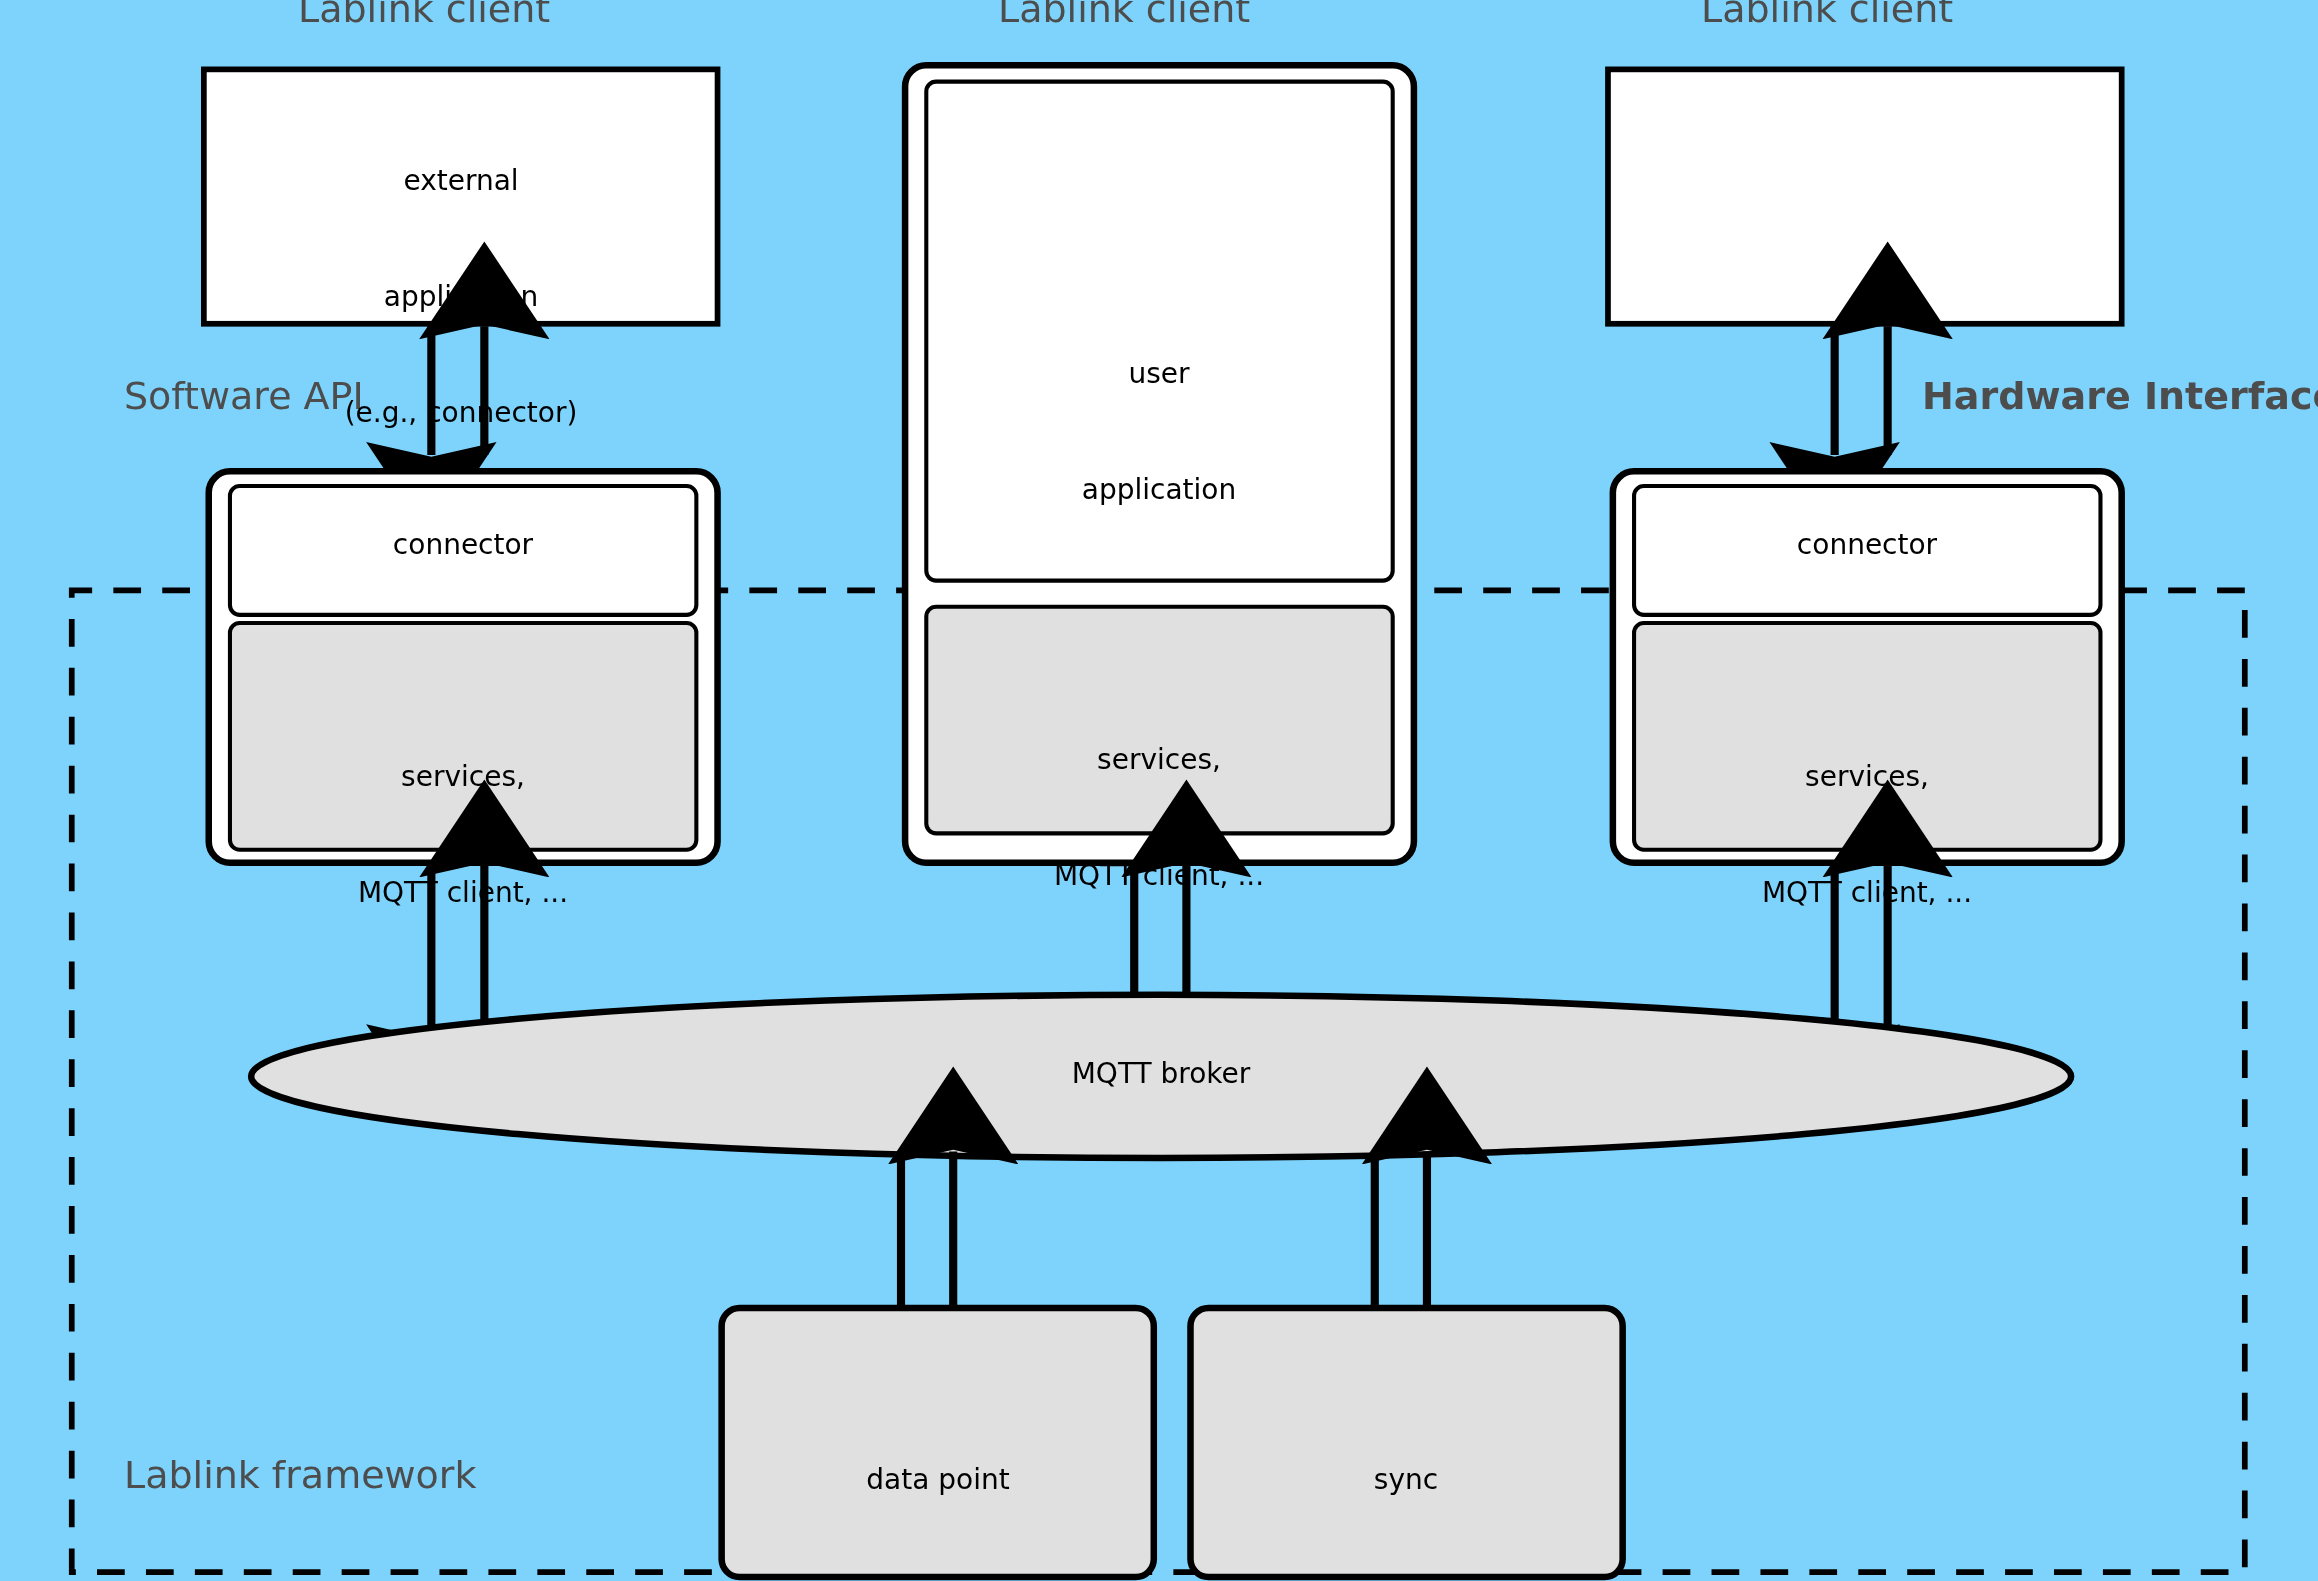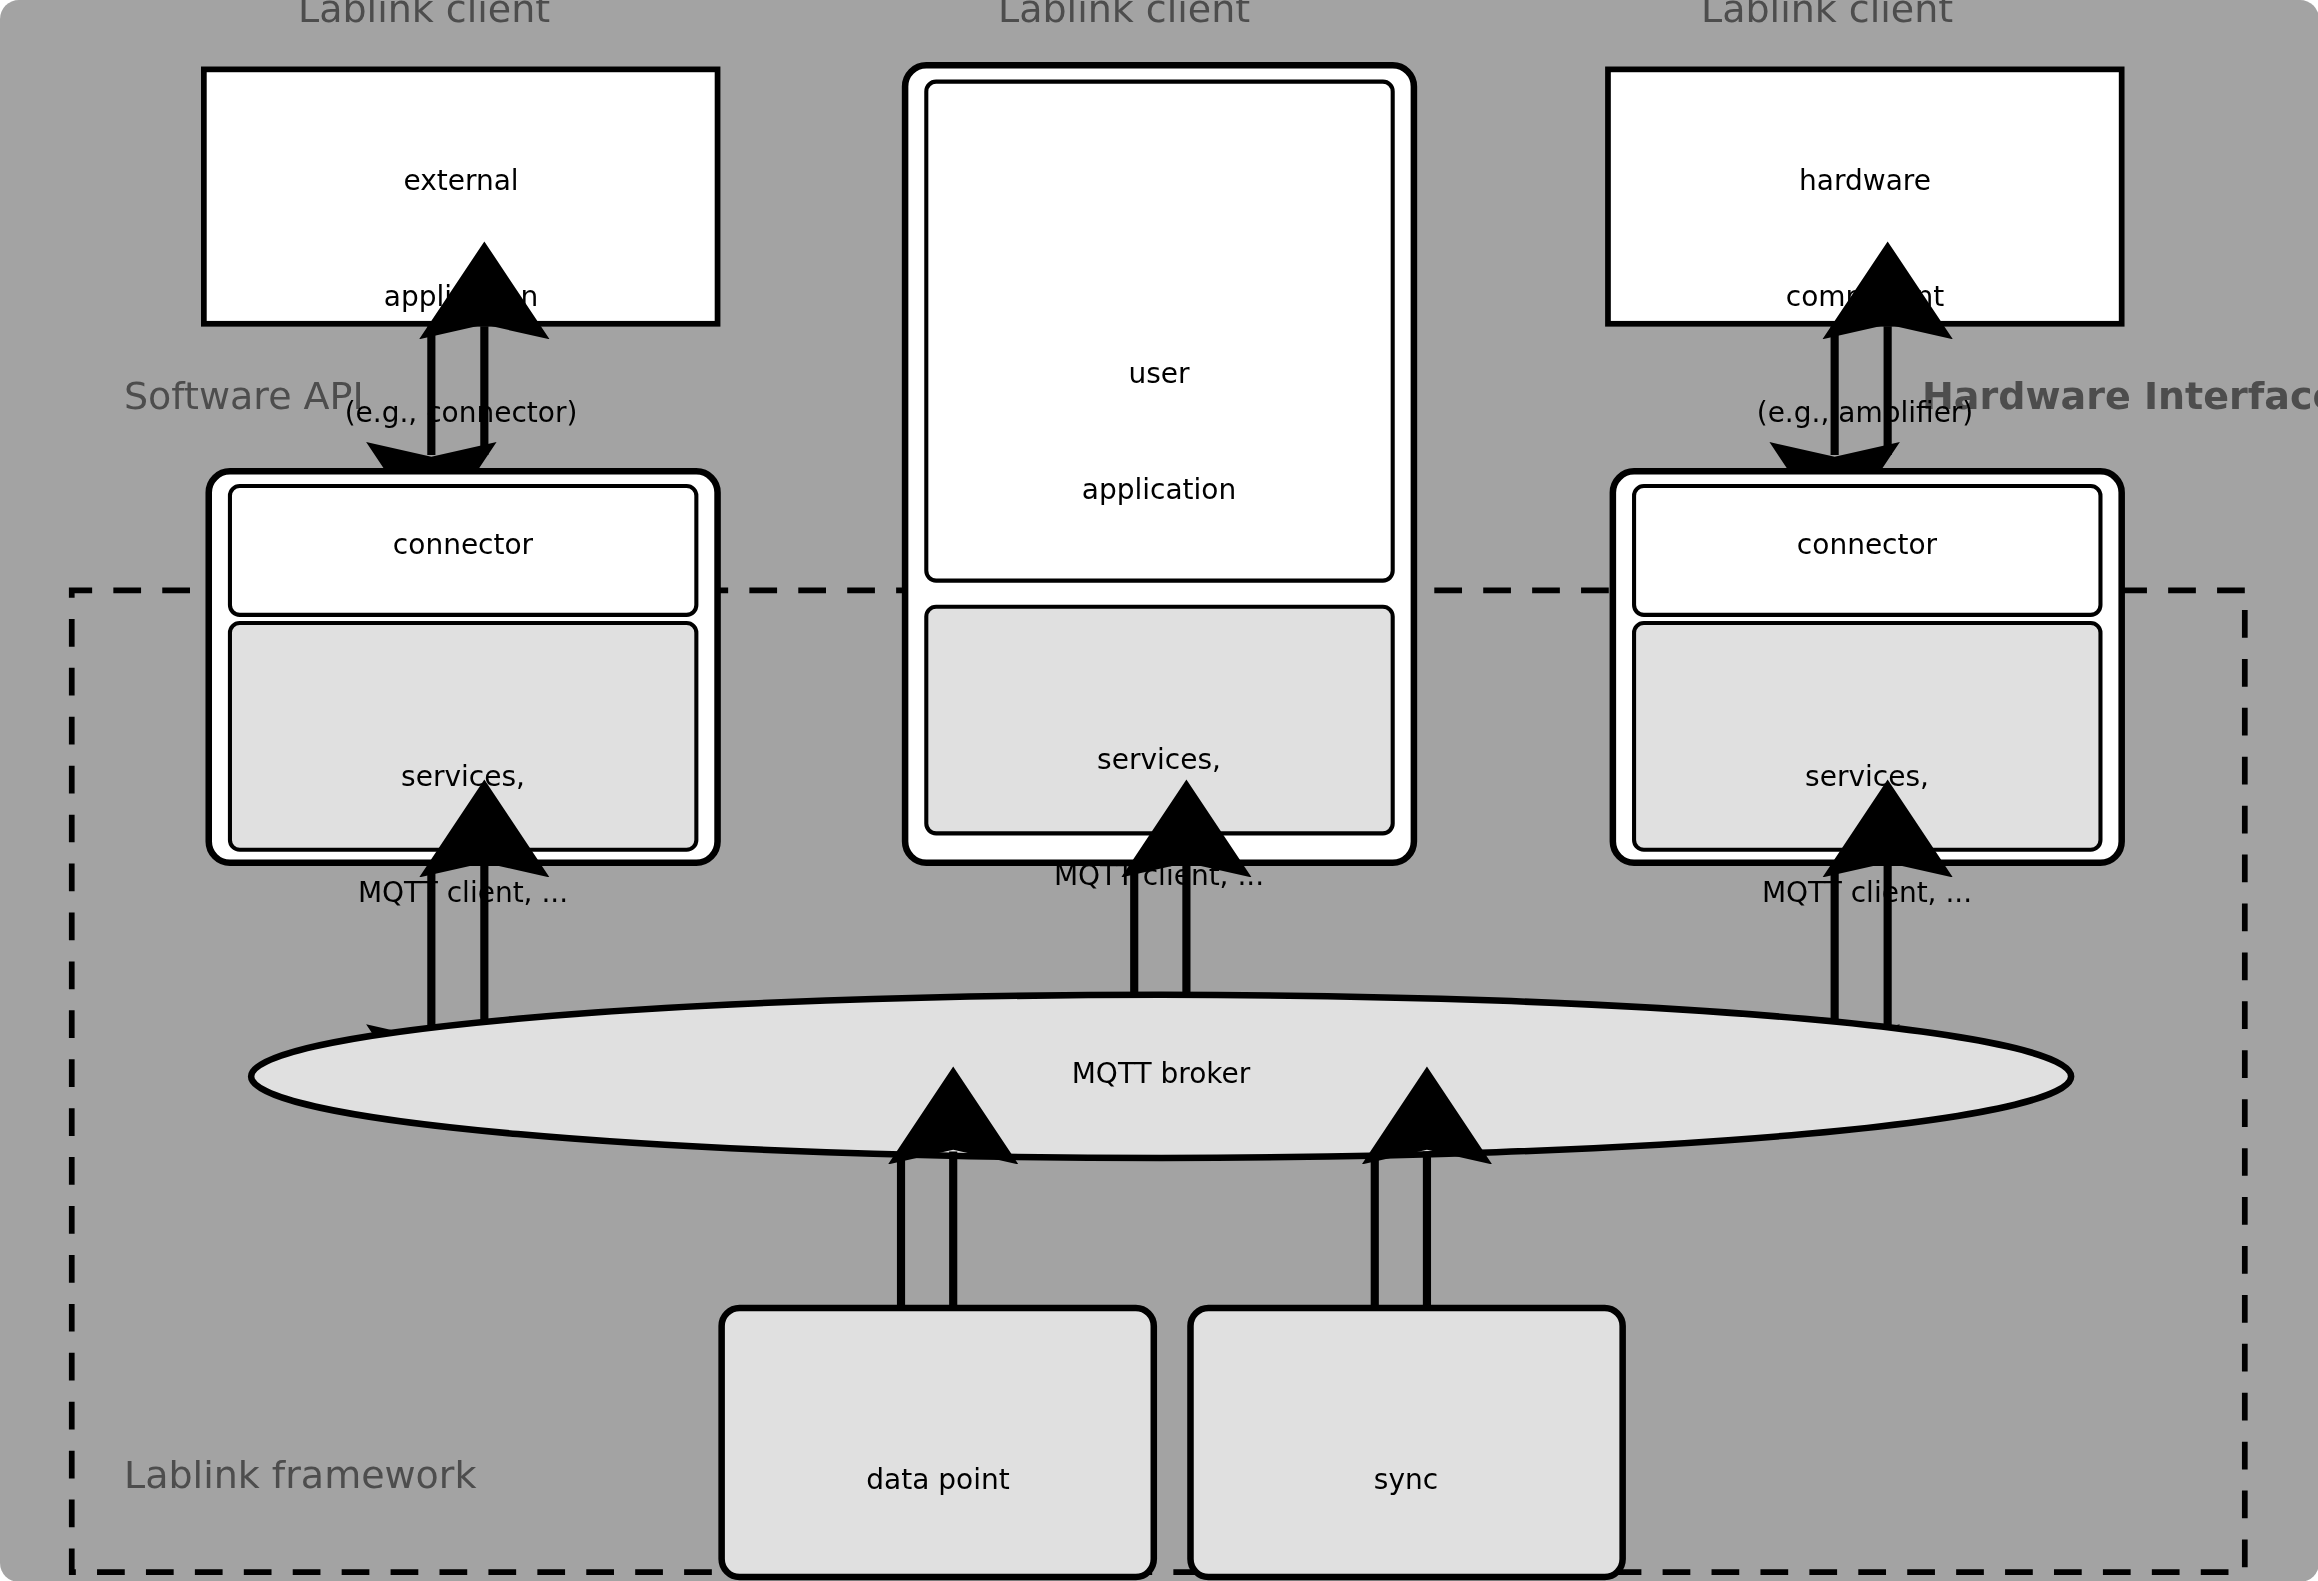--- a/index.html
+++ b/index.html
@@ -4,24 +4,23 @@
 <style>
   html, body {
     margin: 0;
     padding: 0;
     background: #ffffff;
   }
   #canvas {
     position: relative;
     width: 2319px;
     height: 1582px;
-    background: #a3a3a3;
+    background: #7dd3fc;
     font-family: "DejaVu Sans", sans-serif;
     overflow: hidden;
-    border-radius: 19px;
   }
   svg.layer {
     position: absolute;
     top: 0;
     left: 0;
     width: 2319px;
     height: 1582px;
   }
   .txt {
     position: absolute;
@@ -127,25 +126,20 @@
   <div class="txt boxtext" style="left:926px; top:278px; width:466px;">
     <div>user</div>
     <div>application</div>
   </div>
 
   <div class="txt boxtext" style="left:926px; top:664px; width:466px;">
     <div>services,</div>
     <div>MQTT client, ...</div>
   </div>
 
-  <div class="txt boxtext" style="left:1608px; top:85px; width:514px;">
-    <div>hardware</div>
-    <div>component</div>
-    <div>(e.g., amplifier)</div>
-  </div>
 
   <div class="txt boxtext" style="left:1634px; top:526px; width:466px;">connector</div>
 
   <div class="txt boxtext" style="left:1634px; top:681px; width:466px;">
     <div>services,</div>
     <div>MQTT client, ...</div>
   </div>
 
   <div class="txt boxtext" style="left:251px; top:1055px; width:1820px;">MQTT broker</div>
 

